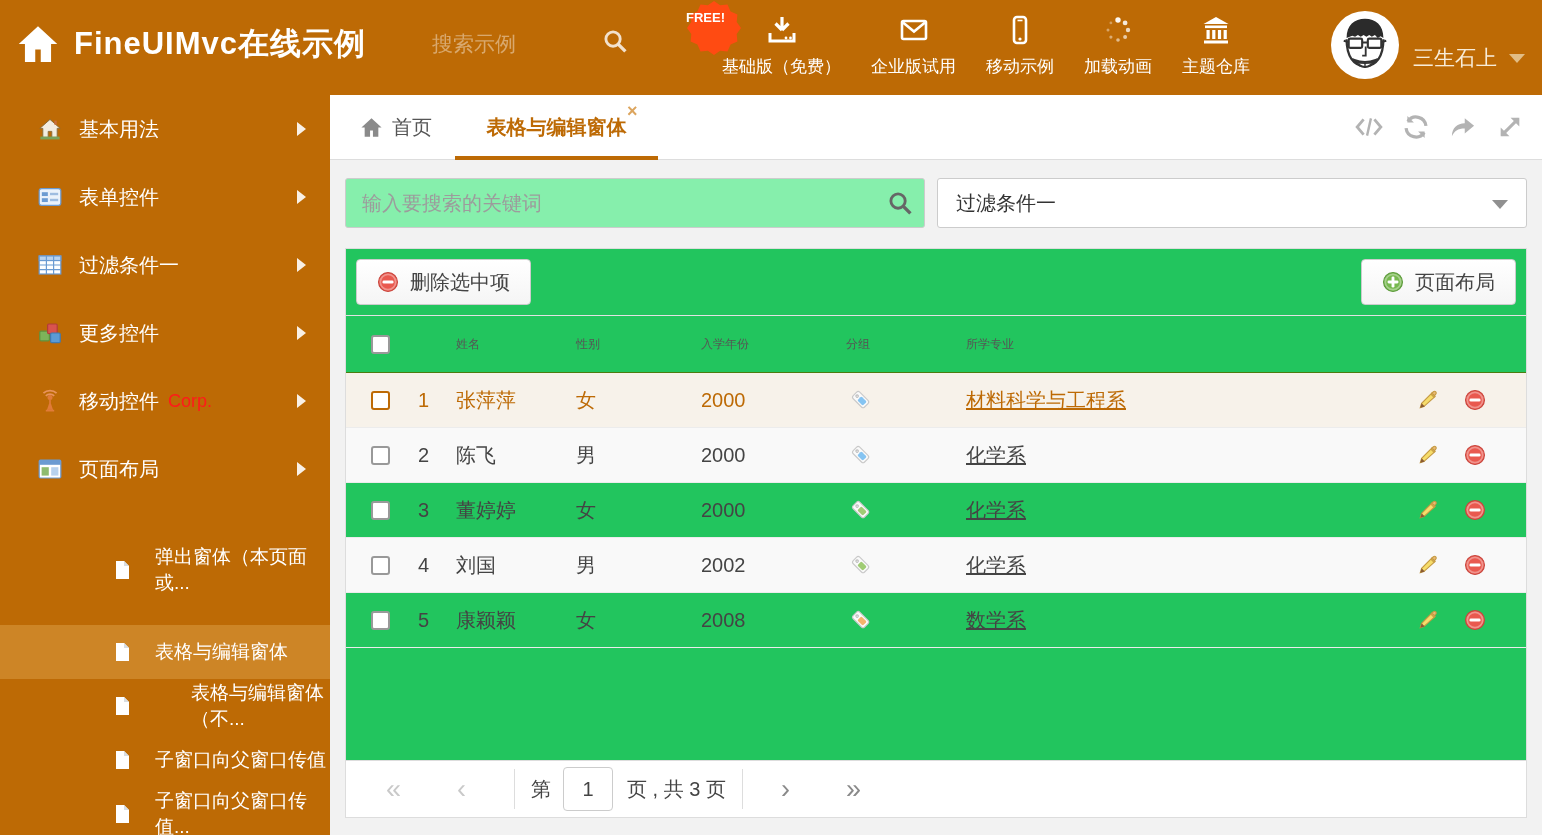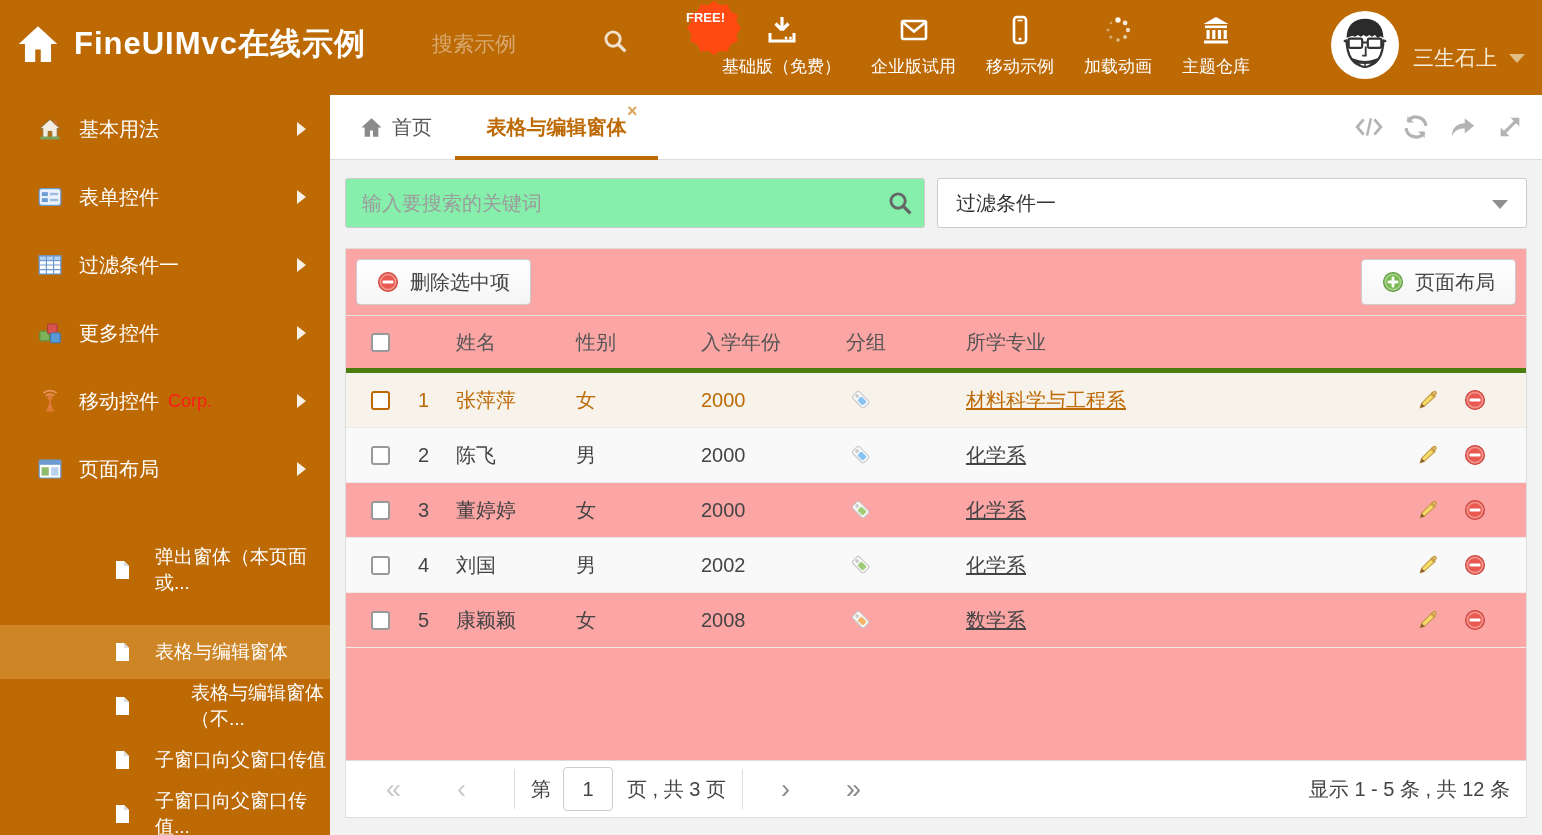--- a/index.html
+++ b/index.html
@@ -52,29 +52,29 @@
   .tb-icons { position:absolute; right:18px; top:18px; display:flex; gap:19px; }
   .tb-icons .tbi { width:28px; height:28px; cursor:pointer; }
   .tb-icons svg { width:28px; height:28px; display:block; }
 
   .kw-input { position:absolute; left:15px; top:83px; width:580px; height:50px; border:1px solid #ccc; border-radius:3px; background:#86efac; font-size:20px; color:#444; padding:0 52px 0 16px; font-family:inherit; outline:none; }
   .kw-input::placeholder { color:#9c9c9c; }
   .kw-icon { position:absolute; left:557px; top:95px; width:26px; height:26px; cursor:pointer; }
   .dropdown { position:absolute; left:607px; top:83px; width:590px; height:50px; border:1px solid #ccc; border-radius:3px; background:#fff; display:flex; align-items:center; padding:0 18px; font-size:20px; color:#333; cursor:pointer; }
   .dd-caret { position:absolute; right:18px; top:21px; width:0; height:0; border-left:8px solid transparent; border-right:8px solid transparent; border-top:9px solid #909090; }
 
-  .panel { position:absolute; left:15px; top:153px; width:1182px; height:570px; background:#fca5a5; border:1px solid #ddd; }
+  .panel { position:absolute; left:15px; top:153px; width:1182px; height:570px; background:#22c55e; border:1px solid #ddd; }
   .ptoolbar { position:relative; height:67px; border-bottom:1px solid #e2e2e2; }
   .btn { position:absolute; display:flex; align-items:center; gap:11px; height:46px; padding:0 20px; border:1px solid #ccc; border-radius:4px; background:linear-gradient(#ffffff,#f5f5f5); font-size:20px; color:#444; cursor:pointer; }
   .btn svg { width:22px; height:22px; display:block; }
   .btn-delete { left:10px; top:10px; }
   .btn-add { right:10px; top:10px; }
 
   .grid-head, .grid-row { display:grid; grid-template-columns:55px 45px 120px 125px 145px 120px 345px 1fr; align-items:center; }
-  .grid-head { height:57px; border-bottom:5px solid #4d7c0f; color:#555; font-size:20px; }
+  .grid-head { height:57px; border-bottom:1px solid #4d7c0f; color:#555; font-size:12px; }
   .grid-row { height:55px; border-bottom:1px solid #ececec; font-size:20px; color:#444; }
   .cell { padding-left:10px; }
   .idx { text-align:center; padding-left:0; }
   .chk { display:block; width:19px; height:19px; border:2px solid #999; border-radius:3px; background:#fff; margin-left:15px; cursor:pointer; }
   .grid-row.stripe { background:#f9f9f9; }
   .grid-row.hl { background:#f7f2ea; color:#bd6a05; }
   .grid-row.hl .chk { border-color:#bd6a05; }
   .major-link { color:#444; text-decoration:underline; cursor:pointer; }
   .grid-row.hl .major-link { color:#bd6a05; }
   .tagcell svg { width:22px; height:22px; display:block; margin-left:4px; }
@@ -593,16 +593,15 @@
     <div class="pgbar">
       <span class="pg-arrow pg-dis pg-first">«</span>
       <span class="pg-arrow pg-dis pg-prev">‹</span>
       <span class="pg-sep"></span>
       <span class="pg-word1">第</span>
       <input class="pg-input" type="text" value="1" style="">
       <span class="pg-word2">页 , 共 3 页</span>
       <span class="pg-sep pg-sep2"></span>
       <span class="pg-arrow pg-en pg-next">›</span>
       <span class="pg-arrow pg-en pg-last">»</span>
-      <span class="pg-summary">显示 1 - 5 条 , 共 12 条</span>
     </div>
   </div>
 </div>
 
 </body></html>

